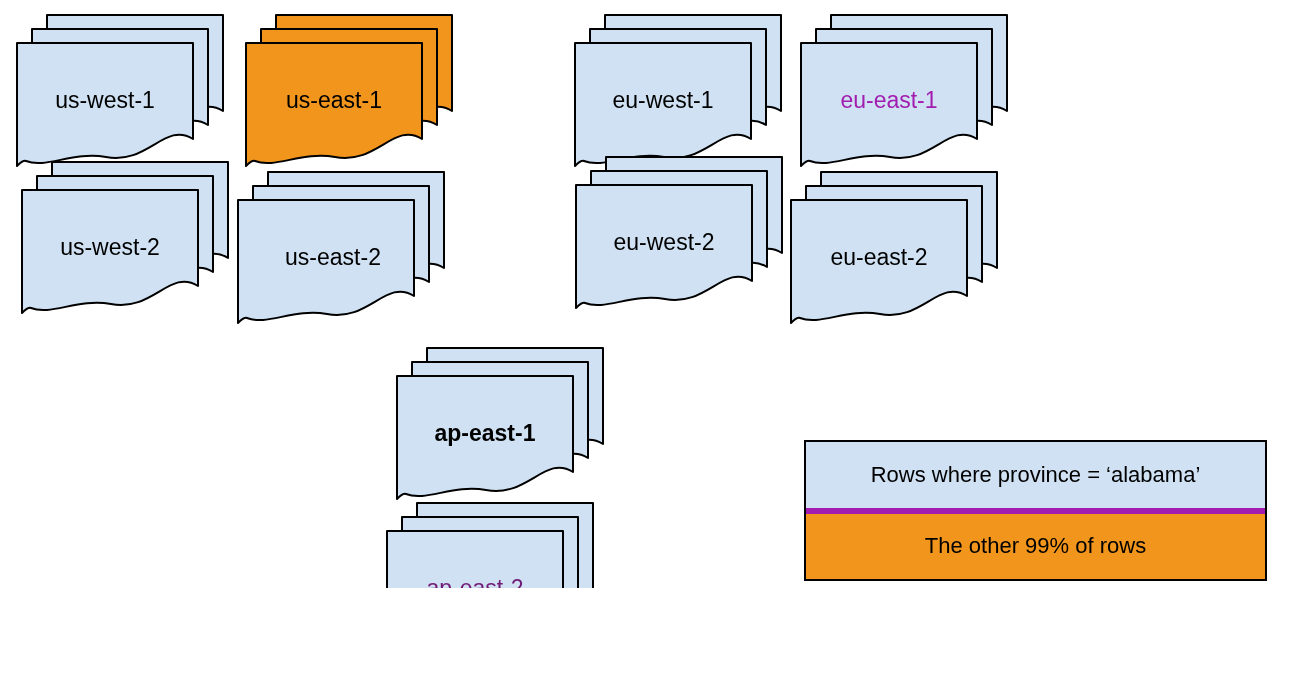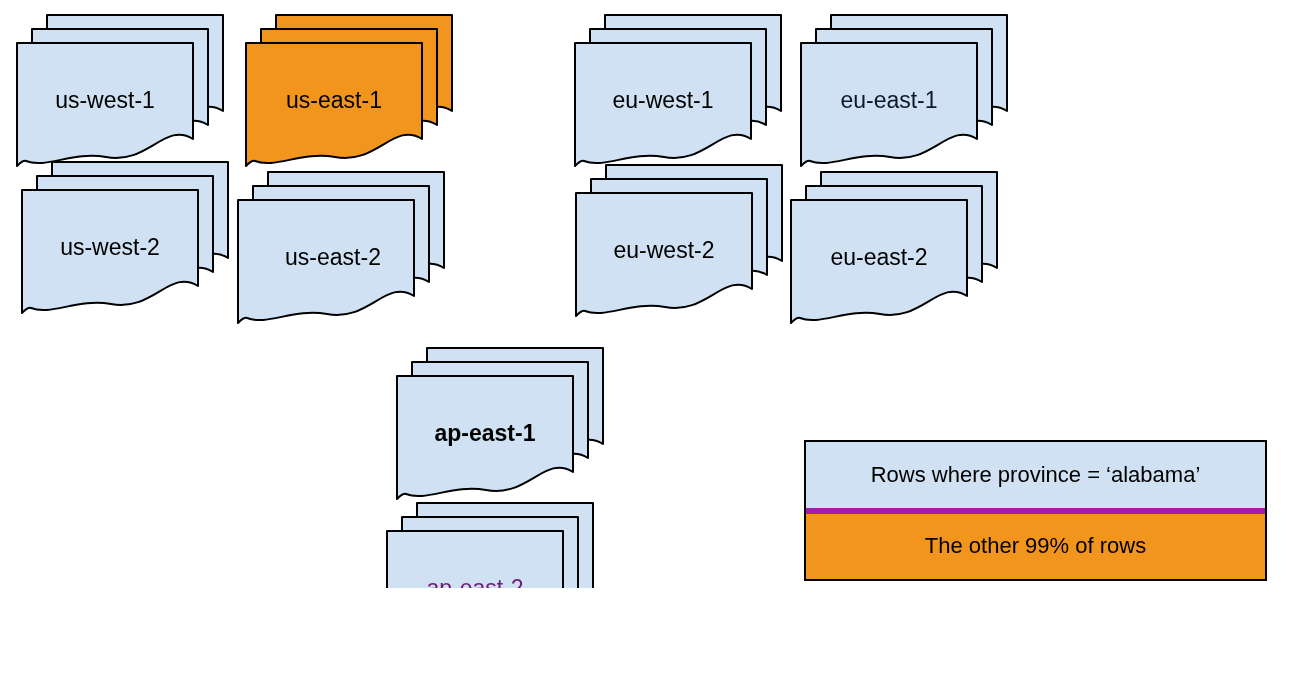--- a/index.html
+++ b/index.html
@@ -126,21 +126,21 @@
         <path class="doc" d="M1,1 H177 V97 C149,79 132,123 90,115 C57,109 30,127 10,119 C7,118 4,121 1,124 Z" stroke-width="2" stroke-linejoin="round" fill="#cfe1f2" stroke="#000000"></path>
       </g>
       <g transform="translate(15,14)">
         <path class="doc" d="M1,1 H177 V97 C149,79 132,123 90,115 C57,109 30,127 10,119 C7,118 4,121 1,124 Z" stroke-width="2" stroke-linejoin="round" fill="#cfe1f2" stroke="#000000"></path>
       </g>
       <g transform="translate(0,28)">
         <path class="doc" d="M1,1 H177 V97 C149,79 132,123 90,115 C57,109 30,127 10,119 C7,118 4,121 1,124 Z" stroke-width="2" stroke-linejoin="round" fill="#cfe1f2" stroke="#000000"></path>
       </g>
     </svg>
     <div class="stack-label-box">
-      <span class="stack-label" style="color: #0f172a;">eu-east-1</span>
+      <span class="stack-label" style="color: #a21caf;">eu-east-1</span>
     </div>
   </div>
 
   <div class="stack" style="left: 21px; top: 161px;">
     <svg width="208" height="154" viewBox="0 0 208 154">
       <g transform="translate(30,0)">
         <path class="doc" d="M1,1 H177 V97 C149,79 132,123 90,115 C57,109 30,127 10,119 C7,118 4,121 1,124 Z" stroke-width="2" stroke-linejoin="round" fill="#cfe1f2" stroke="#000000"></path>
       </g>
       <g transform="translate(15,14)">
         <path class="doc" d="M1,1 H177 V97 C149,79 132,123 90,115 C57,109 30,127 10,119 C7,118 4,121 1,124 Z" stroke-width="2" stroke-linejoin="round" fill="#cfe1f2" stroke="#000000"></path>
@@ -164,21 +164,21 @@
       </g>
       <g transform="translate(0,28)">
         <path class="doc" d="M1,1 H177 V97 C149,79 132,123 90,115 C57,109 30,127 10,119 C7,118 4,121 1,124 Z" stroke-width="2" stroke-linejoin="round" fill="#cfe1f2" stroke="#000000"></path>
       </g>
     </svg>
     <div class="stack-label-box">
       <span class="stack-label" style="color: rgb(0, 0, 0); margin-left: 14px;">us-east-2</span>
     </div>
   </div>
 
-  <div class="stack" style="left: 575px; top: 164px; text-align: center;">
+  <div class="stack" style="left: 575px; top: 156px; text-align: center;">
     <svg width="208" height="154" viewBox="0 0 208 154">
       <g transform="translate(30,0)">
         <path class="doc" d="M1,1 H177 V97 C149,79 132,123 90,115 C57,109 30,127 10,119 C7,118 4,121 1,124 Z" stroke-width="2" stroke-linejoin="round" fill="#cfe1f2" stroke="#000000"></path>
       </g>
       <g transform="translate(15,14)">
         <path class="doc" d="M1,1 H177 V97 C149,79 132,123 90,115 C57,109 30,127 10,119 C7,118 4,121 1,124 Z" stroke-width="2" stroke-linejoin="round" fill="#cfe1f2" stroke="#000000"></path>
       </g>
       <g transform="translate(0,28)">
         <path class="doc" d="M1,1 H177 V97 C149,79 132,123 90,115 C57,109 30,127 10,119 C7,118 4,121 1,124 Z" stroke-width="2" stroke-linejoin="round" fill="#cfe1f2" stroke="#000000"></path>
       </g>

